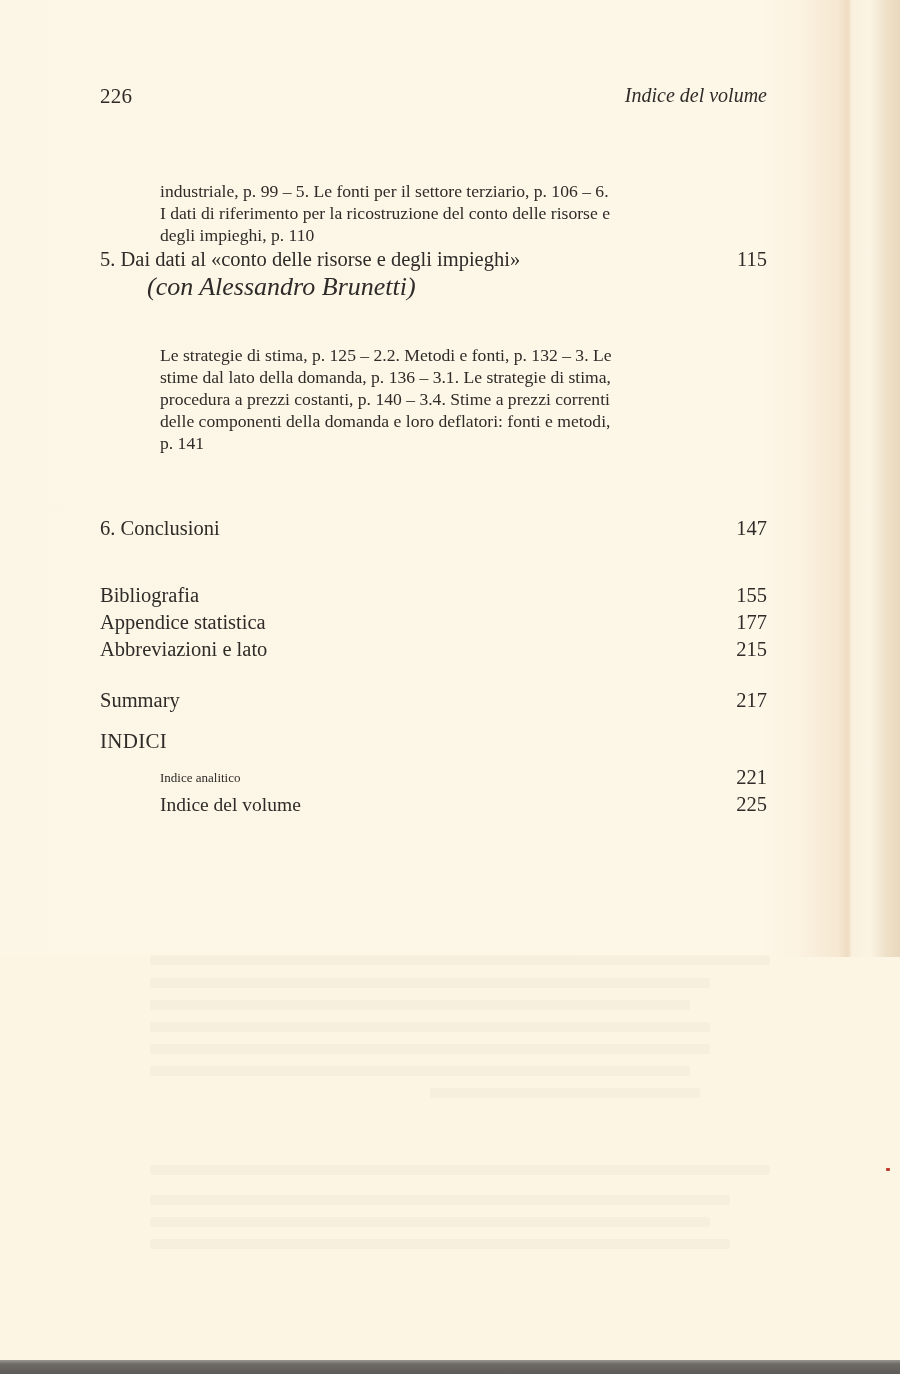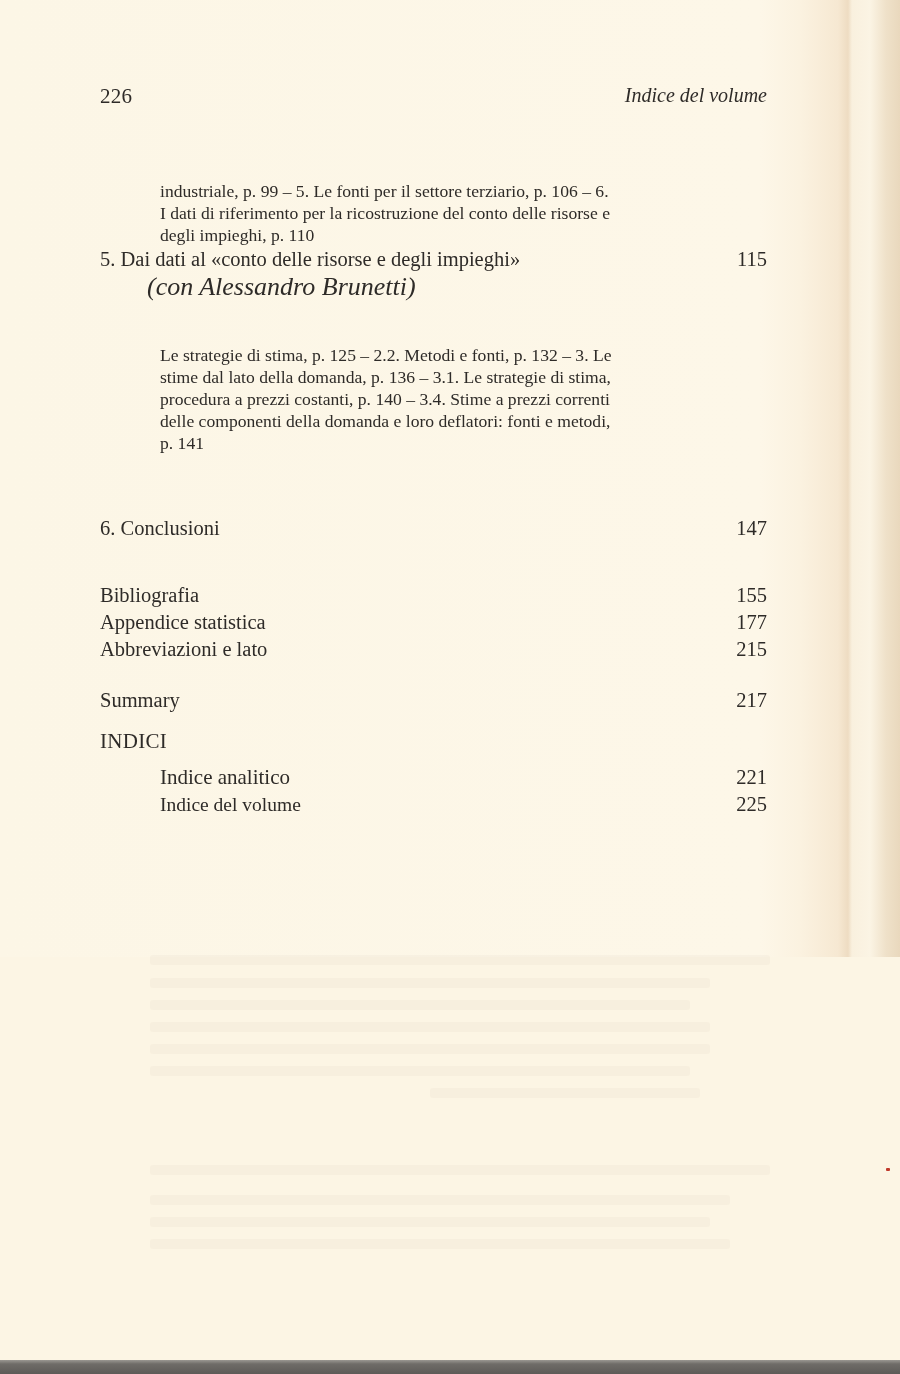--- a/index.html
+++ b/index.html
@@ -189,21 +189,21 @@
       <span class="pg">215</span>
     </div>
     <div class="entry" style="top:687px;">
       <span class="label">Summary</span>
       <span class="pg">217</span>
     </div>
 
     <div class="section-head" style="top:729px;">INDICI</div>
 
     <div class="entry entry-sub" style="top:764px;">
-      <span class="label" style="font-size:21px;text-align:center;">Indice analitico</span>
+      <span class="label" style="font-size:13px;text-align:center;">Indice analitico</span>
       <span class="pg">221</span>
     </div>
     <div class="entry entry-sub" style="top:791px;">
       <span class="label" style="font-size:19.5px;">Indice del volume</span>
       <span class="pg">225</span>
     </div>
 
   </div>
 
   <div class="red-mark"></div>

